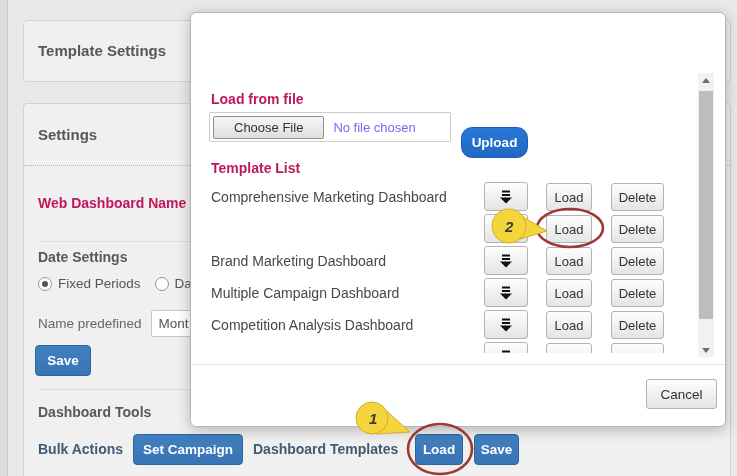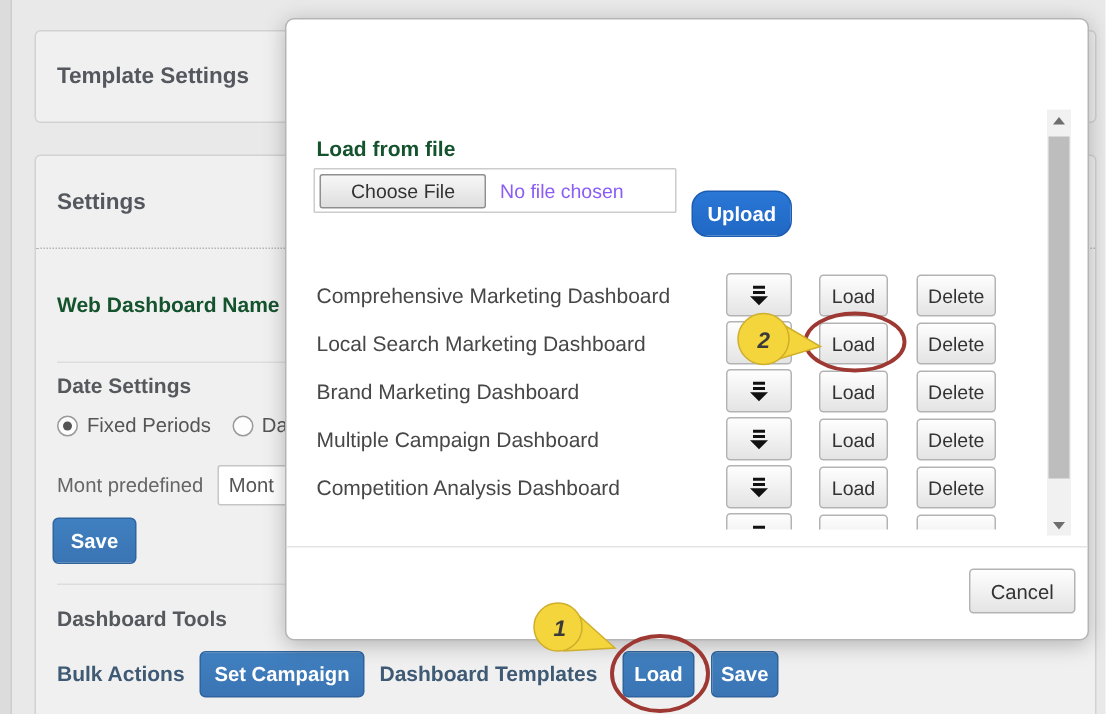--- a/index.html
+++ b/index.html
@@ -13,21 +13,21 @@
 
   
   .left-strip { position:absolute; left:0; top:0; bottom:0; width:8px; background:#dcdcdc; border-right:1px solid #cccccc; }
   .panel { position:absolute; background:#f0f0f0; border:1px solid #d2d2d2; border-radius:4px; }
   .panel-heading { font-weight:bold; font-size:15px; color:#54585e; }
   #tpl-settings-panel { left:23px; top:20px; width:708px; height:62px; }
   #tpl-settings-panel .panel-heading { line-height:60px; padding-left:14px; }
   #settings-panel { left:23px; top:103px; width:708px; height:380px; }
   .settings-header { height:62px; line-height:62px; padding-left:14px; border-bottom:1px dotted #b5b5b5; }
 
-  .navy-label { font-weight:bold; font-size:14px; color:#14532d; }
+  .navy-label { font-weight:bold; font-size:14px; color:#be185d; }
   .gray-label { font-weight:bold; font-size:14px; color:#55585c; }
   .divider { position:absolute; height:1px; background:#dddddd; }
 
   .radio-row { position:absolute; left:14px; top:172px; font-size:13.5px; color:#555; display:flex; align-items:center; }
   .radio { width:14px; height:14px; border-radius:50%; border:1px solid #999; background:#fdfdfd; display:inline-block; margin-right:6px; position:relative; }
   .radio.checked::after { content:""; position:absolute; left:3px; top:3px; width:6px; height:6px; border-radius:50%; background:#555; }
   .radio-lbl { margin-right:14px; }
 
   .predef-row { position:absolute; left:14px; top:206px; font-size:13.5px; color:#666; display:flex; align-items:center; }
   .fake-select { width:62px; height:27px; border:1px solid #c6c6c6; background:#fff; border-radius:2px; margin-left:9px;
@@ -100,21 +100,21 @@
   <div class="abs gray-label" style="left:14px; top:145px;">Date Settings</div>
 
   <div class="radio-row">
     <span class="radio checked"></span>
     <span class="radio-lbl">Fixed Periods</span>
     <span class="radio"></span>
     <span class="radio-lbl">Dat</span>
   </div>
 
   <div class="predef-row">
-    <span>Mont predefined</span>
+    <span>Name predefined</span>
     <span class="fake-select">Mont</span>
   </div>
 
   <div class="bbtn abs" style="left:11px; top:241px; width:56px; height:31px;">Save</div>
 
   <div class="divider" style="left:14px; top:285px; width:680px;"></div>
   <div class="abs gray-label" style="left:14px; top:300px;">Dashboard Tools</div>
 
   <div class="bottom-row">
     <span class="slate-label" style="left:0;">Bulk Actions</span>
@@ -128,37 +128,37 @@
 <div class="modal">
 
   <div class="abs navy-label" style="left:20px; top:78px;">Load from file</div>
 
   <div class="file-box">
     <button class="choose-file-btn">Choose File</button>
     <span class="file-status">No file chosen</span>
   </div>
   <div class="bbtn upload-btn">Upload</div>
 
+  <div class="abs navy-label" style="left:20px; top:147px;">Template List</div>
 
   <div class="tpl-rows" id="tpl-rows">
   <div class="tpl-row">
     <span class="tpl-name">Comprehensive Marketing Dashboard</span>
     <button class="gbtn dl-btn">
       <svg width="14" height="14" viewBox="0 0 14 14" aria-hidden="true">
         <rect x="3" y="0.5" width="8" height="2" fill="#111"></rect>
         <rect x="3" y="4" width="8" height="2" fill="#111"></rect>
         <polygon points="1,7.5 13,7.5 7,13.5" fill="#111"></polygon>
       </svg>
     </button>
     <button class="gbtn load-btn">Load</button>
     <button class="gbtn del-btn">Delete</button>
   </div>
 
   <div class="tpl-row">
-    <span class="tpl-name">Local Search Marketing Dashboard</span>
     <button class="gbtn dl-btn">
       <svg width="14" height="14" viewBox="0 0 14 14" aria-hidden="true">
         <rect x="3" y="0.5" width="8" height="2" fill="#111"></rect>
         <rect x="3" y="4" width="8" height="2" fill="#111"></rect>
         <polygon points="1,7.5 13,7.5 7,13.5" fill="#111"></polygon>
       </svg>
     </button>
     <button class="gbtn load-btn">Load</button>
     <button class="gbtn del-btn">Delete</button>
   </div>

